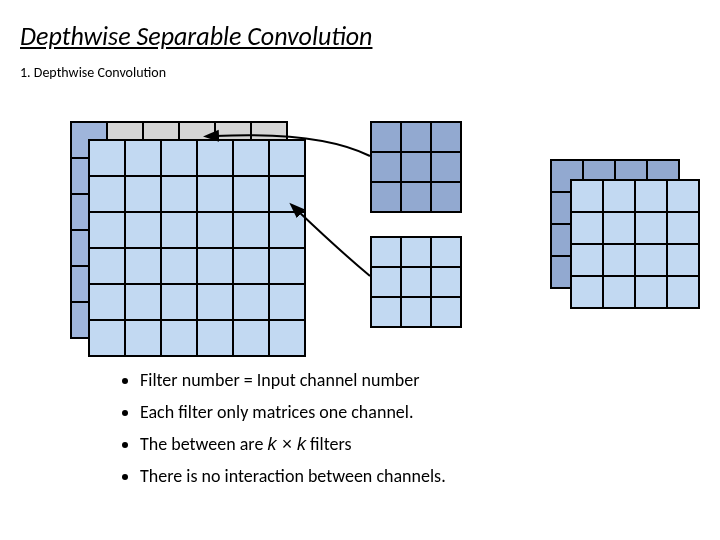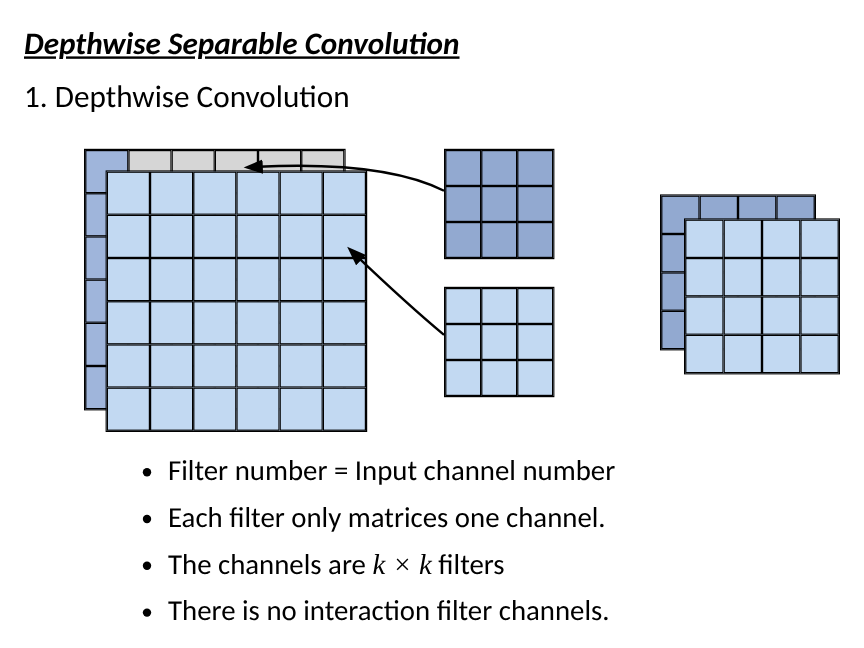--- a/index.html
+++ b/index.html
@@ -5,28 +5,28 @@
   body {
     margin: 0;
     padding: 20px;
     font-family: Calibri, Arial, sans-serif;
     background: #fff;
     width: 720px;
     box-sizing: border-box;
   }
   .title {
     font-size: 26px;
-    font-weight: bold;
+    font-weight: normal;
     text-decoration: underline;
     font-style: italic;
     margin-bottom: 12px;
   }
   .subtitle {
-    font-size: 26px;
-    margin-bottom: 8px;
+    font-size: 14px;
+    margin-bottom: 20px;
   }
   .diagram {
     position: relative;
     width: 640px;
     height: 250px;
     margin: 0 auto 10px auto;
   }
   .grid {
     position: absolute;
     display: grid;
@@ -100,24 +100,24 @@
   .out2 .cell { background: #c2d9f2; }
 
   
   .arrow-svg {
     position: absolute;
     overflow: visible;
   }
 
   .bullets {
     margin-left: 80px;
-    font-size: 24px;
+    font-size: 18px;
   }
   .bullets li { margin: 10px 0; }
-  .math { font-family: Liberation Serif, serif; font-style: italic; }
+  .math { font-family: Liberation Sans, sans-serif; font-style: italic; }
 </style>
 </head>
 <body>
 
 <div class="title">Depthwise Separable Convolution</div>
 <div class="subtitle">1. Depthwise Convolution</div>
 
 <div class="diagram">
 
   <div class="grid back-input">
@@ -266,16 +266,16 @@
     </defs>
     <path d="M330 55 Q280 30 175 35" stroke="#000" stroke-width="2" fill="none" marker-end="url(#ah)"></path>
     <path d="M330 175 Q300 150 258 110" stroke="#000" stroke-width="2" fill="none" marker-end="url(#ah)"></path>
   </svg>
 </div>
 
 <ul class="bullets">
   <li>Filter number = Input channel number</li>
   <li>Each filter only matrices one channel.</li>
   <li>
-    <span>The channels are </span><span class="math">k × k</span><span> filters</span>
+    <span>The between are </span><span class="math">k × k</span><span> filters</span>
   </li>
-  <li>There is no interaction filter channels.</li>
+  <li>There is no interaction between channels.</li>
 </ul>
 
 </body></html>

